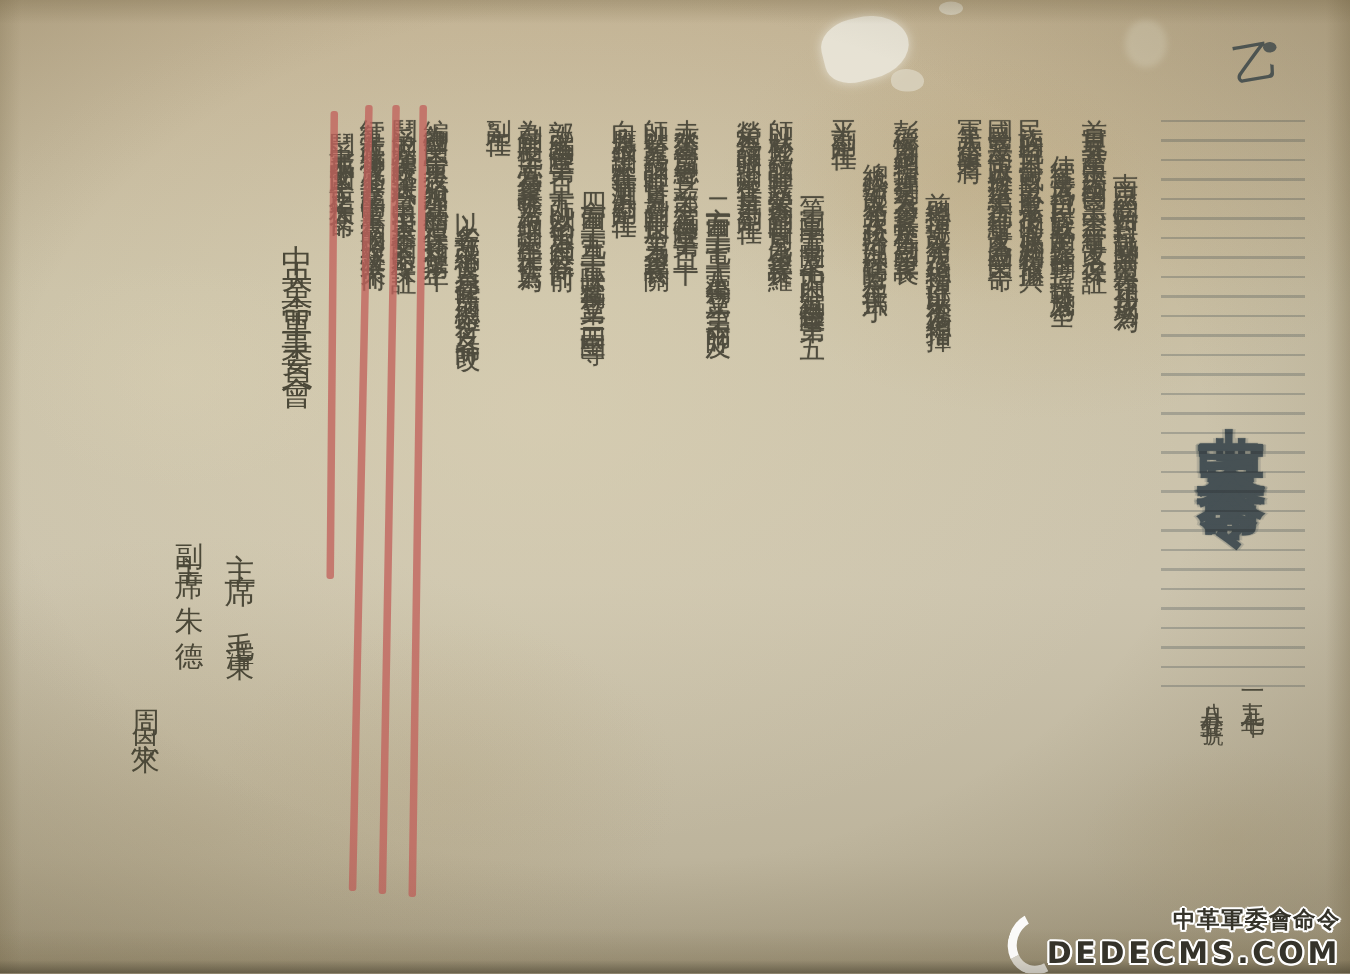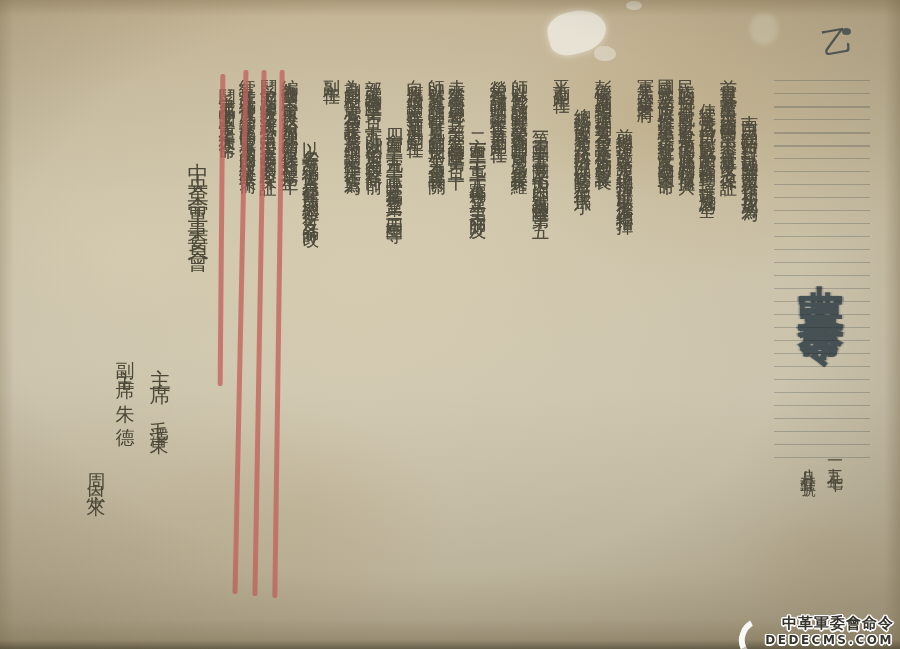--- a/index.html
+++ b/index.html
@@ -78,21 +78,21 @@
   .sig-vice{left:113px;top:346px;}
   .sig-vice2{left:84px;top:458px;font-size:19px;letter-spacing:12px;}
   .sig-label{font-size:21px;letter-spacing:14px;}
   .sig-label-sm{font-size:19px;letter-spacing:9px;}
   .sig-name{font-size:19px;letter-spacing:7px;margin-top:26px;display:inline;}
   .sig-name-spread{font-size:19px;letter-spacing:24px;margin-top:16px;display:inline;}
   
   .watermark{position:absolute;right:6px;bottom:2px;z-index:10;text-align:right;color:#35332a;font-weight:700;}
   .wm-line1{font-size:15px;letter-spacing:1px;
     text-shadow:-1.5px 0 0 #fff,1.5px 0 0 #fff,0 -1.5px 0 #fff,0 1.5px 0 #fff,-1px -1px 0 #fff,1px 1px 0 #fff,1px -1px 0 #fff,-1px 1px 0 #fff;}
-  .wm-line2{font-size:12px;letter-spacing:2.5px;font-family:"DejaVu Sans",sans-serif;
+  .wm-line2{font-size:20px;letter-spacing:2.5px;font-family:"DejaVu Sans",sans-serif;
     text-shadow:-1.5px 0 0 #fff,1.5px 0 0 #fff,0 -1.5px 0 #fff,0 1.5px 0 #fff,-1px -1px 0 #fff,1px 1px 0 #fff,1px -1px 0 #fff,-1px 1px 0 #fff;}
   .wm-swoosh{position:absolute;left:-26px;top:4px;width:26px;height:30px;border:6px solid rgba(0,0,0,0);
     border-left:6px solid rgba(255,255,255,.95);border-bottom:6px solid rgba(255,255,255,.6);
     border-radius:50%;transform:rotate(18deg);}
 </style>
 </head>
 <body>
 
 <div class="photo">
   <div class="mottle"></div>

